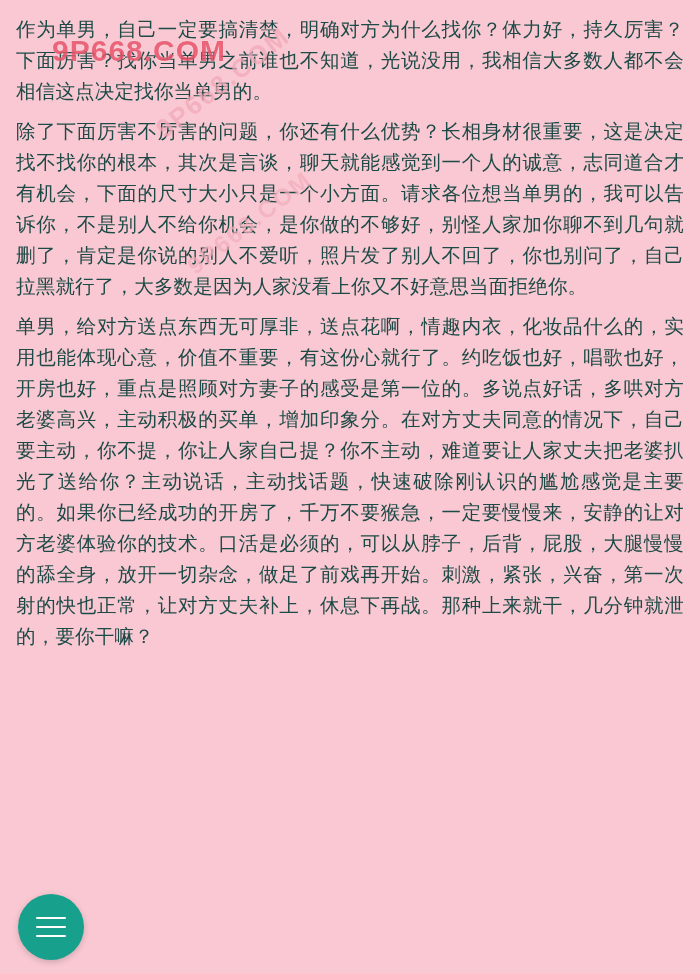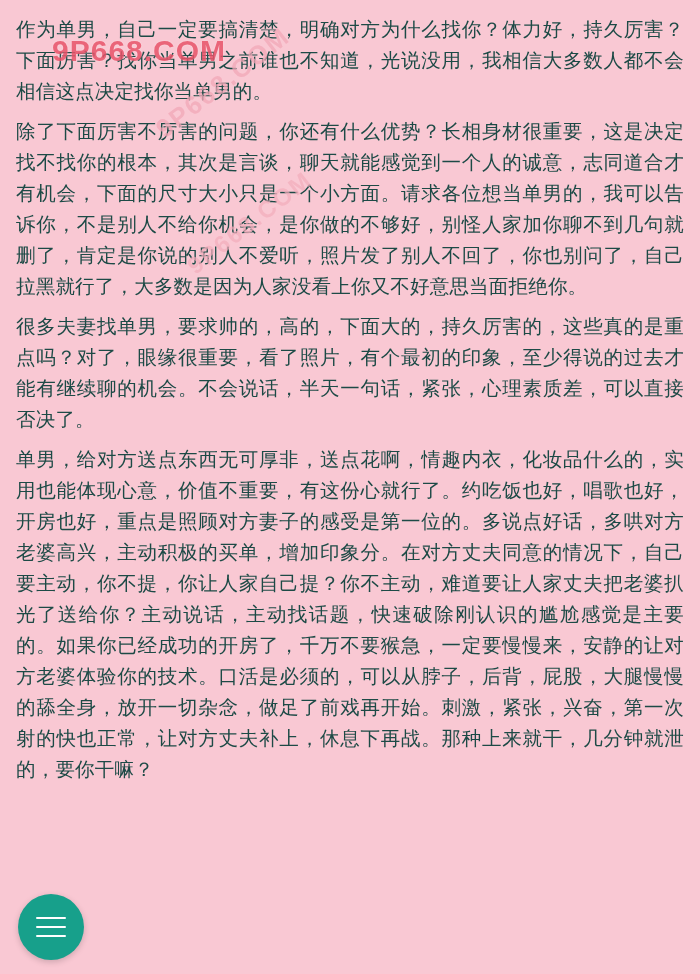--- a/index.html
+++ b/index.html
@@ -104,21 +104,20 @@
 <body>
 
 <div id="page">
 
   <div class="watermark wm-main">9P668.COM</div>
   <div class="watermark wm-diag">9P668.COM</div>
   <div class="watermark wm-diag2">9P668.COM</div>
 
   <p class="para">作为单男，自己一定要搞清楚，明确对方为什么找你？体力好，持久厉害？下面厉害？找你当单男之前谁也不知道，光说没用，我相信大多数人都不会相信这点决定找你当单男的。</p>
   <p class="para">除了下面厉害不厉害的问题，你还有什么优势？长相身材很重要，这是决定找不找你的根本，其次是言谈，聊天就能感觉到一个人的诚意，志同道合才有机会，下面的尺寸大小只是一个小方面。请求各位想当单男的，我可以告诉你，不是别人不给你机会，是你做的不够好，别怪人家加你聊不到几句就删了，肯定是你说的别人不爱听，照片发了别人不回了，你也别问了，自己拉黑就行了，大多数是因为人家没看上你又不好意思当面拒绝你。</p>
-  <p class="para">很多夫妻找单男，要求帅的，高的，下面大的，持久厉害的，这些真的是重点吗？对了，眼缘很重要，看了照片，有个最初的印象，至少得说的过去才能有继续聊的机会。不会说话，半天一句话，紧张，心理素质差，可以直接否决了。</p>
   <p class="para">单男，给对方送点东西无可厚非，送点花啊，情趣内衣，化妆品什么的，实用也能体现心意，价值不重要，有这份心就行了。约吃饭也好，唱歌也好，开房也好，重点是照顾对方妻子的感受是第一位的。多说点好话，多哄对方老婆高兴，主动积极的买单，增加印象分。在对方丈夫同意的情况下，自己要主动，你不提，你让人家自己提？你不主动，难道要让人家丈夫把老婆扒光了送给你？主动说话，主动找话题，快速破除刚认识的尴尬感觉是主要的。如果你已经成功的开房了，千万不要猴急，一定要慢慢来，安静的让对方老婆体验你的技术。口活是必须的，可以从脖子，后背，屁股，大腿慢慢的舔全身，放开一切杂念，做足了前戏再开始。刺激，紧张，兴奋，第一次射的快也正常，让对方丈夫补上，休息下再战。那种上来就干，几分钟就泄的，要你干嘛？</p>
 
   <div class="spacer"></div>
 
   <div class="fab">
     <span class="bar"></span>
     <span class="bar"></span>
     <span class="bar"></span>
   </div>
 

